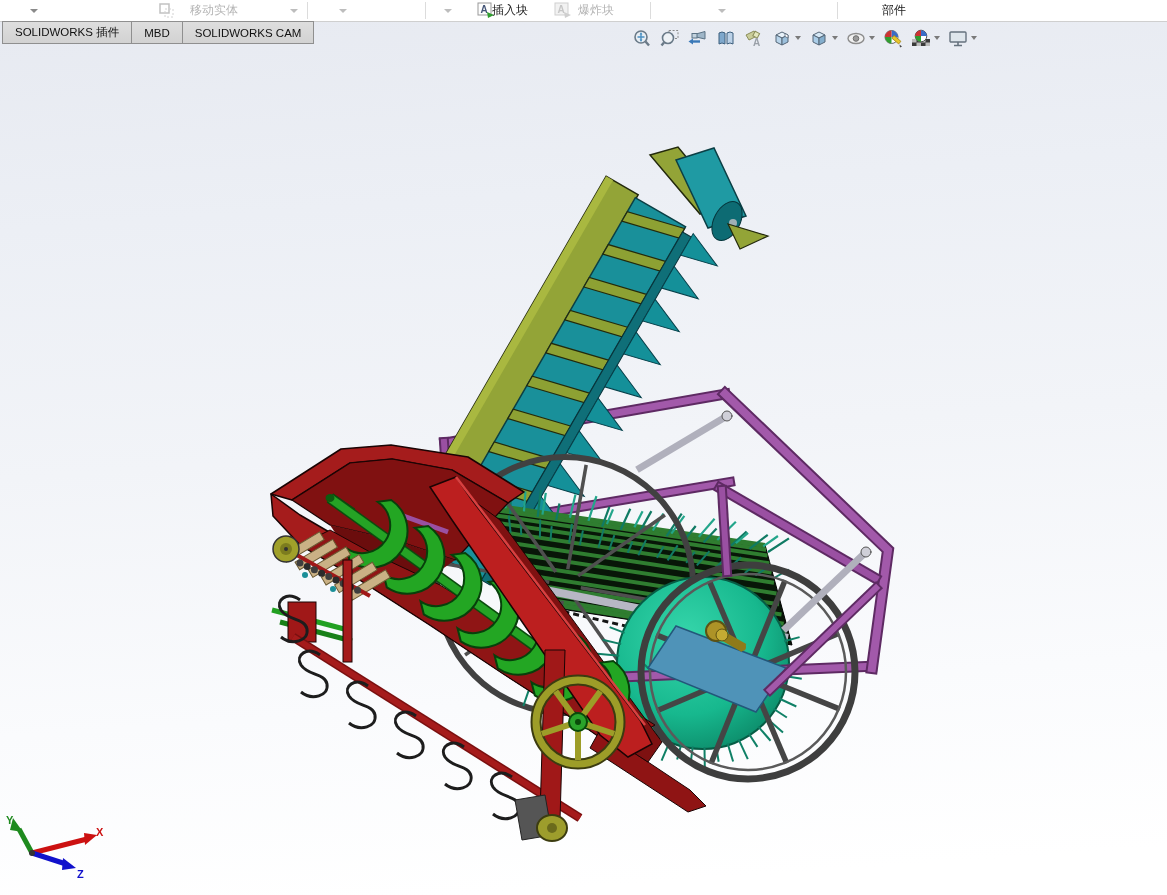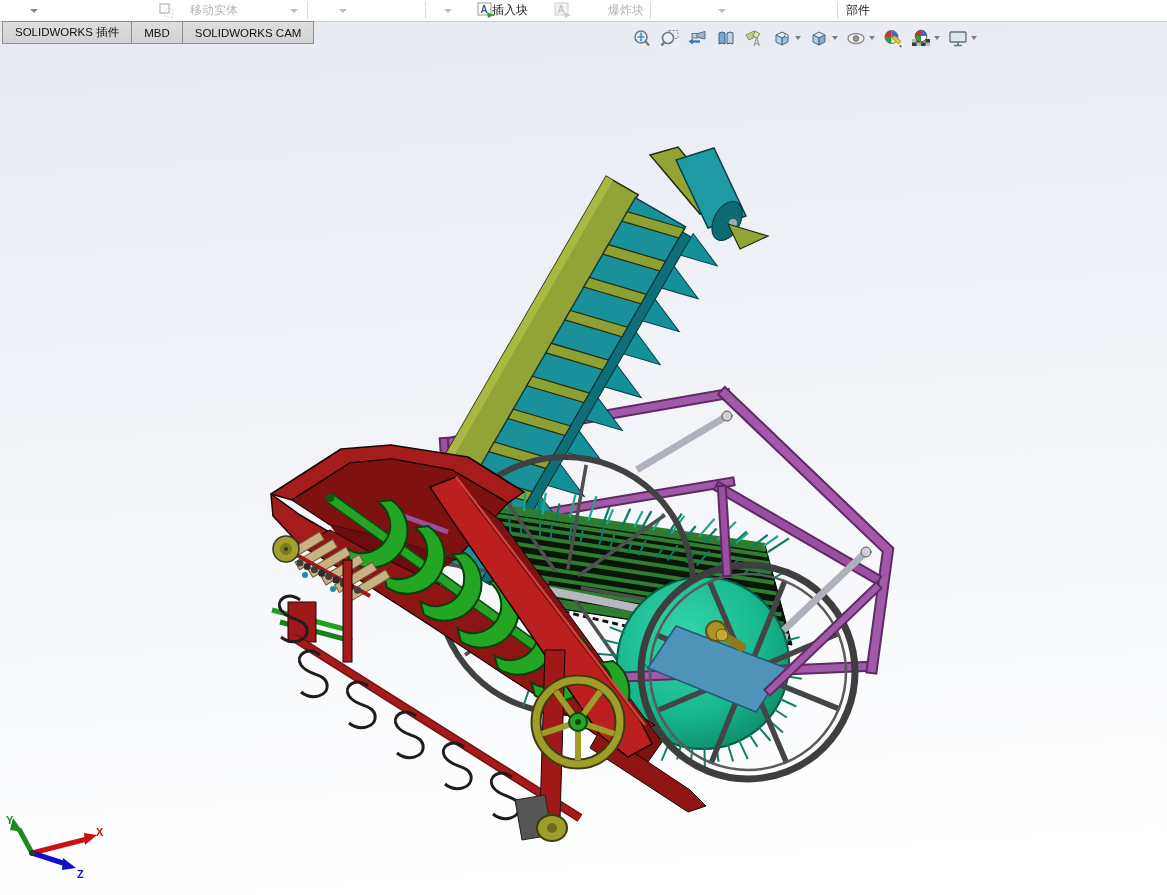--- a/index.html
+++ b/index.html
@@ -416,30 +416,30 @@
       <span>插入块</span>
     </div>
 
     <div class="titem" style="left:554px">
       <svg width="18" height="17">
           <rect x="1" y="1" width="13" height="12" fill="#f2f2f2" stroke="#cfcfcf"></rect>
           <text x="3.5" y="11" font-size="10" font-weight="bold" fill="#c6c6c6">A</text>
           <polygon points="10,10 17,13 11,16" fill="#cfcfcf"></polygon>
         </svg>
     </div>
-    <div class="titem disabled" style="left:608px">
+    <div class="titem disabled" style="left:578px">
       <span>爆炸块</span>
     </div>
 
     <div class="vsep" style="left:650px"></div>
     <div class="titem" style="left:718px">
         <span class="caret" style="border-top-color:#bdbdbd"></span>
       </div>
     <div class="vsep" style="left:837px"></div>
-    <div class="titem" style="left:846px">
+    <div class="titem" style="left:882px">
       <span>部件</span>
     </div>
   </div>
 
   <div class="tabbar">
     <div class="tab">
         <span>SOLIDWORKS 插件</span>
       </div>
     <div class="tab">
         <span>MBD</span>

